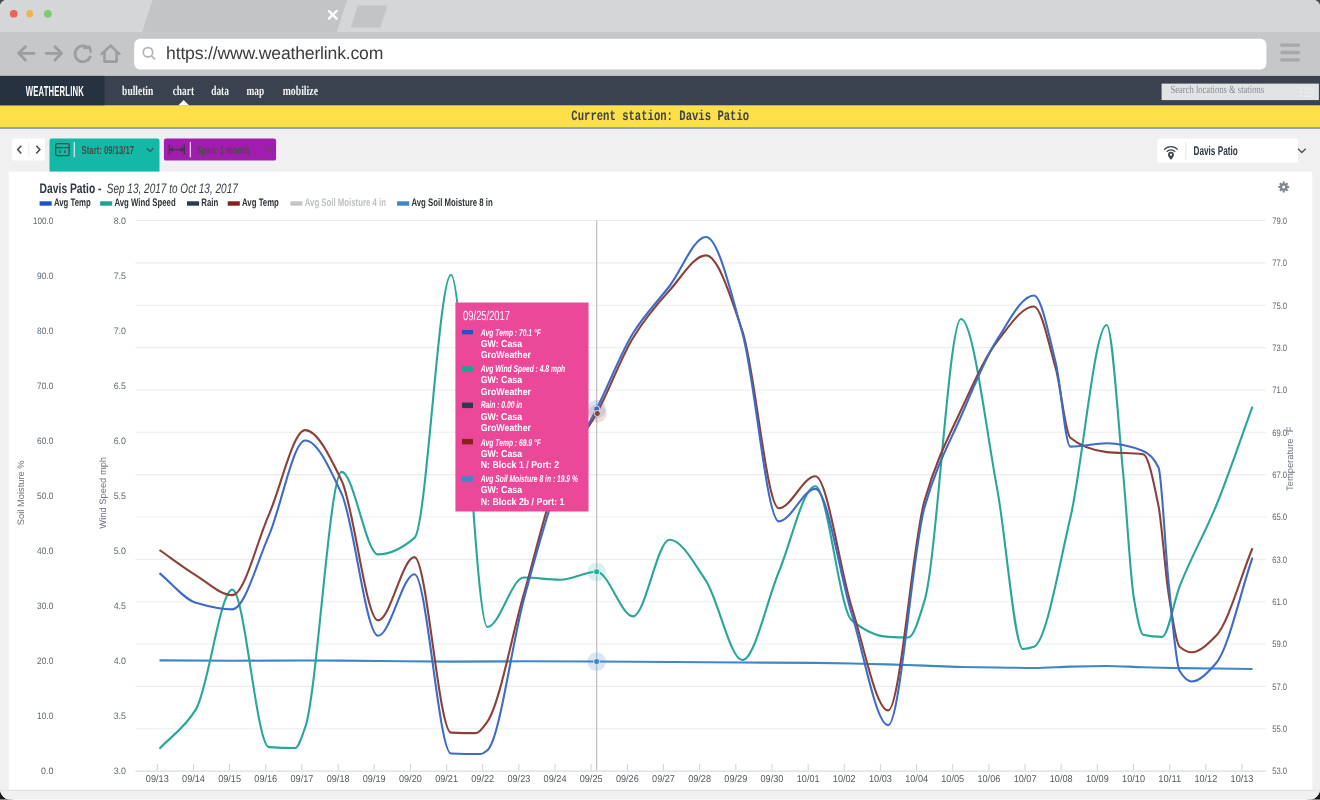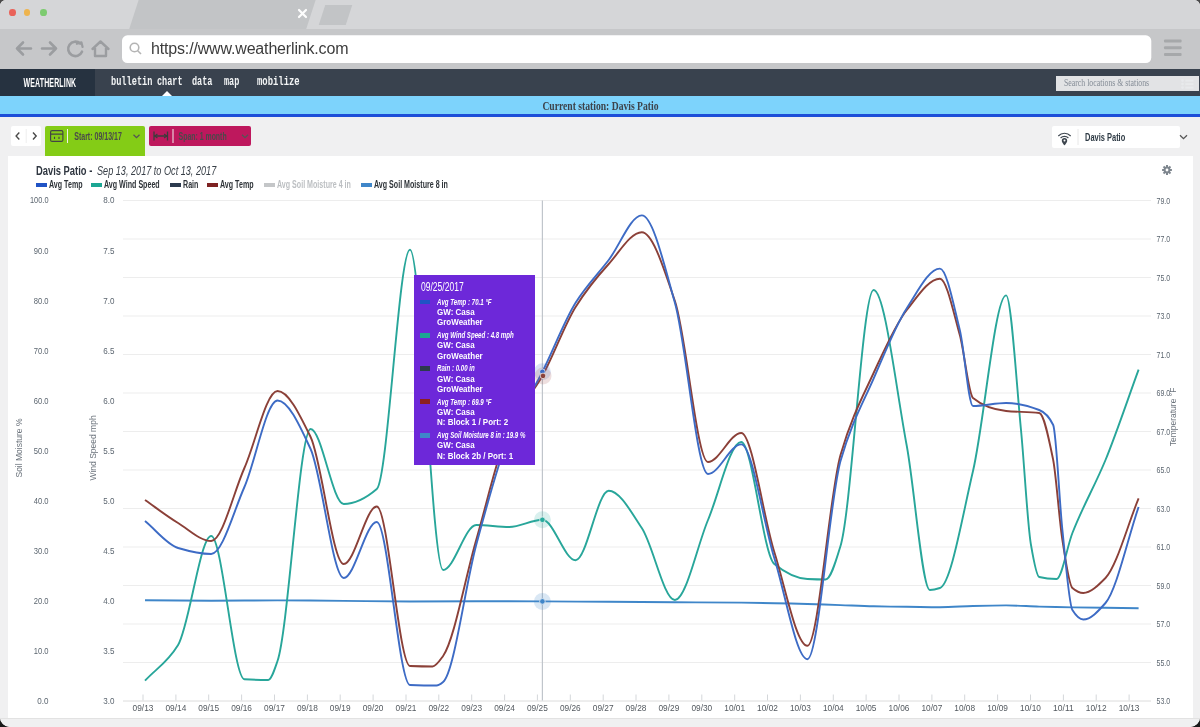--- a/index.html
+++ b/index.html
@@ -50,68 +50,68 @@
     <text x="151" y="25" font-size="16px" fill="#3c3c3c" font-family="Liberation Sans,sans-serif" textLength="197.5">https://www.weatherlink.com</text>
     <g fill="#a6a8aa">
       <rect x="1164" y="10.5" width="17.6" height="3.1" rx="1"></rect>
       <rect x="1164" y="17.2" width="17.6" height="3.1" rx="1"></rect>
       <rect x="1164" y="23.9" width="17.6" height="3.1" rx="1"></rect>
     </g>
   </svg>
 
   <div class="abs" style="left:0;top:68.5px;width:1200px;height:27.5px;background:#39424e"></div>
   <div class="abs" style="left:0;top:68.5px;width:94.5px;height:27.5px;background:#263240;text-align:right;line-height:27.5px;color:#fff;font-size:13.2px;font-weight:bold"><span class="cx" style="transform:scaleX(0.53);transform-origin:center;letter-spacing:0.3px">WEATHERLINK</span></div>
-  <div class="abs" style="top:68.5px;left:0;width:1060px;height:27.5px;font-family:Liberation Mono, monospace;font-weight:bold;font-size:12px;color:#f2f4f5">
+  <div class="abs" style="top:68.5px;left:0;width:1060px;height:27.5px;font-family:Liberation Serif, serif;font-weight:bold;font-size:12px;color:#f2f4f5">
     <span class="abs cx" style="left:111px;top:6.2px;transform:scaleX(0.72)">bulletin</span>
     <span class="abs cx" style="left:156.6px;top:6.2px;transform:scaleX(0.71)">chart</span>
     <span class="abs cx" style="left:191.5px;top:6.2px;transform:scaleX(0.71)">data</span>
     <span class="abs cx" style="left:224px;top:6.2px;transform:scaleX(0.71)">map</span>
     <span class="abs cx" style="left:256.5px;top:6.2px;transform:scaleX(0.74)">mobilize</span>
   </div>
   <div class="abs" style="left:161.5px;top:90.5px;width:0;height:0;border-left:5.5px solid transparent;border-right:5.5px solid transparent;border-bottom:5.5px solid #fff"></div>
 
   <div class="abs" style="left:1056px;top:76px;width:142.5px;height:14.5px;background:#e2e3e5;font-family:'Liberation Serif',serif;font-size:10px;color:#848c96;line-height:14px"><span class="cx" style="transform:scaleX(0.78);margin-left:8px">Search locations &amp; stations</span></div>
   <svg class="abs" style="left:1180.5px;top:79px" width="14" height="10">
     <g fill="#e8eaec">
       <circle cx="1.5" cy="1.6" r="1.3"></circle>
         <circle cx="1.5" cy="5.1" r="1.3"></circle>
         <circle cx="1.5" cy="8.6" r="1.3"></circle>
       <rect x="4.3" y="0.7" width="8.2" height="1.9"></rect>
         <rect x="4.3" y="4.2" width="8.2" height="1.9"></rect>
         <rect x="4.3" y="7.7" width="8.2" height="1.9"></rect>
     </g>
   </svg>
 
-  <div class="abs" style="left:0;top:96px;width:1200px;height:20.5px;background:#7dd3fc;border-bottom:3px solid #1d4ed8;text-align:center;font-family:Liberation Serif, serif;font-weight:bold;font-size:13px;color:#3d434b;line-height:19px"><span class="cx" style="transform:scaleX(0.74);transform-origin:center">Current station: Davis Patio</span></div>
+  <div class="abs" style="left:0;top:96px;width:1200px;height:20.5px;background:#fde047;border-bottom:1px solid #1d4ed8;text-align:center;font-family:Liberation Mono, monospace;font-weight:bold;font-size:13px;color:#3d434b;line-height:19px"><span class="cx" style="transform:scaleX(0.74);transform-origin:center">Current station: Davis Patio</span></div>
 
   <div class="abs" style="left:0;top:117px;width:1200px;height:601px;background:#f0f0f1"></div>
 
   <div class="abs" style="left:10.7px;top:126px;width:30.3px;height:20px;background:#fff;border-radius:2px">
     <svg width="30.3" height="20">
         <g stroke="#4a4a4a" stroke-width="1.4" fill="none">
           <path d="M8.3,6.5 l-3.2,3.5 l3.2,3.5"></path>
           <path d="M22,6.5 l3.2,3.5 l-3.2,3.5"></path>
         </g>
         <line x1="15.2" y1="3" x2="15.2" y2="17" stroke="#eee" stroke-width="1"></line>
       </svg>
   </div>
-  <div class="abs" style="left:44.5px;top:126px;width:100.6px;height:35px;background:#84cc16;border-radius:2px">
+  <div class="abs" style="left:44.5px;top:126px;width:100.6px;height:35px;background:#14b8a6;border-radius:2px">
     <svg width="100.6" height="20">
       <g stroke="#444" stroke-width="1.15" fill="none">
         <rect x="5.6" y="4.6" width="12.3" height="10.8" rx="1.5"></rect>
         <line x1="5.6" y1="8.1" x2="17.9" y2="8.1"></line>
         <line x1="9.5" y1="10.8" x2="9.5" y2="13.1"></line>
           <line x1="14" y1="10.8" x2="14" y2="13.1"></line>
       </g>
       <line x1="22.5" y1="3" x2="22.5" y2="17" stroke="#f0f0f0"></line>
       <text transform="translate(29.2,14) scale(0.67 1)" font-size="10.5px" font-weight="bold" fill="#4a4a4a" font-family="Liberation Sans,sans-serif">Start: 09/13/17</text>
       <path d="M88.5,8.7 l3,3 l3,-3" stroke="#555" stroke-width="1.3" fill="none"></path>
     </svg>
   </div>
-  <div class="abs" style="left:148.9px;top:126px;width:102.6px;height:20px;background:#be185d;border-radius:2px">
+  <div class="abs" style="left:148.9px;top:126px;width:102.6px;height:20px;background:#a21caf;border-radius:2px">
     <svg width="102.6" height="20">
       <g stroke="#3c3c3c" stroke-width="1.3" fill="none">
         <line x1="5" y1="5.5" x2="5" y2="14.5"></line>
           <line x1="18.5" y1="5.5" x2="18.5" y2="14.5"></line>
         <line x1="5" y1="10" x2="18.5" y2="10"></line>
         <path d="M8.4,8 l-2.6,2 l2.6,2 M15.1,8 l2.6,2 l-2.6,2" stroke-width="1.1"></path>
       </g>
       <line x1="24" y1="3" x2="24" y2="17" stroke="#f0f0f0"></line>
       <text transform="translate(29.6,14) scale(0.66 1)" font-size="10.5px" font-weight="bold" fill="#4a4a4a" font-family="Liberation Sans,sans-serif">Span: 1 month</text>
       <path d="M93,8.7 l3,3 l3,-3" stroke="#555" stroke-width="1.3" fill="none"></path>
@@ -286,21 +286,21 @@
 <circle cx="543" cy="375.9" r="8.5" fill="rgba(160,80,75,0.18)"></circle>
 <circle cx="542.4" cy="519.8" r="8.5" fill="rgba(42,171,158,0.18)"></circle>
 <circle cx="542.4" cy="601.4" r="8.5" fill="rgba(63,134,201,0.2)"></circle>
 <circle cx="542.4" cy="371.8" r="2.8" fill="#3d6bc5" stroke="#e8edf5" stroke-width="0.8"></circle>
 <circle cx="543" cy="375.9" r="2.8" fill="#8a423c" stroke="#f0e8e8" stroke-width="0.8"></circle>
 <circle cx="542.4" cy="519.8" r="2.8" fill="#2aab9e" stroke="#e6f2f0" stroke-width="0.8"></circle>
 <circle cx="542.4" cy="601.4" r="2.8" fill="#3f86c9" stroke="#e8eff5" stroke-width="0.8"></circle>
 </g>
 </svg>
 
-  <div class="abs" style="left:413.9px;top:274.5px;width:121.3px;height:190.4px;background:#6d28d9;color:#fff;padding:6px 0 0 4px;font-size:9px;font-weight:bold">
+  <div class="abs" style="left:413.9px;top:274.5px;width:121.3px;height:190.4px;background:#ec4899;color:#fff;padding:6px 0 0 4px;font-size:9px;font-weight:bold">
     <div style="font-size:12px;font-weight:normal;line-height:12px;margin:0 0 4.3px 3.5px"><span class="cx" style="transform:scaleX(0.71)">09/25/2017</span></div>
     <div class="tte">
         <span class="tsw" style="background:#2053c5"></span>
         <span class="tl1">Avg Temp : 70.1 °F</span>
         <span class="tl2">GW: Casa</span>
         <span class="tl2">GroWeather</span>
       </div>
     <div class="tte">
         <span class="tsw" style="background:#1ba693"></span>
         <span class="tl1">Avg Wind Speed : 4.8 mph</span>

